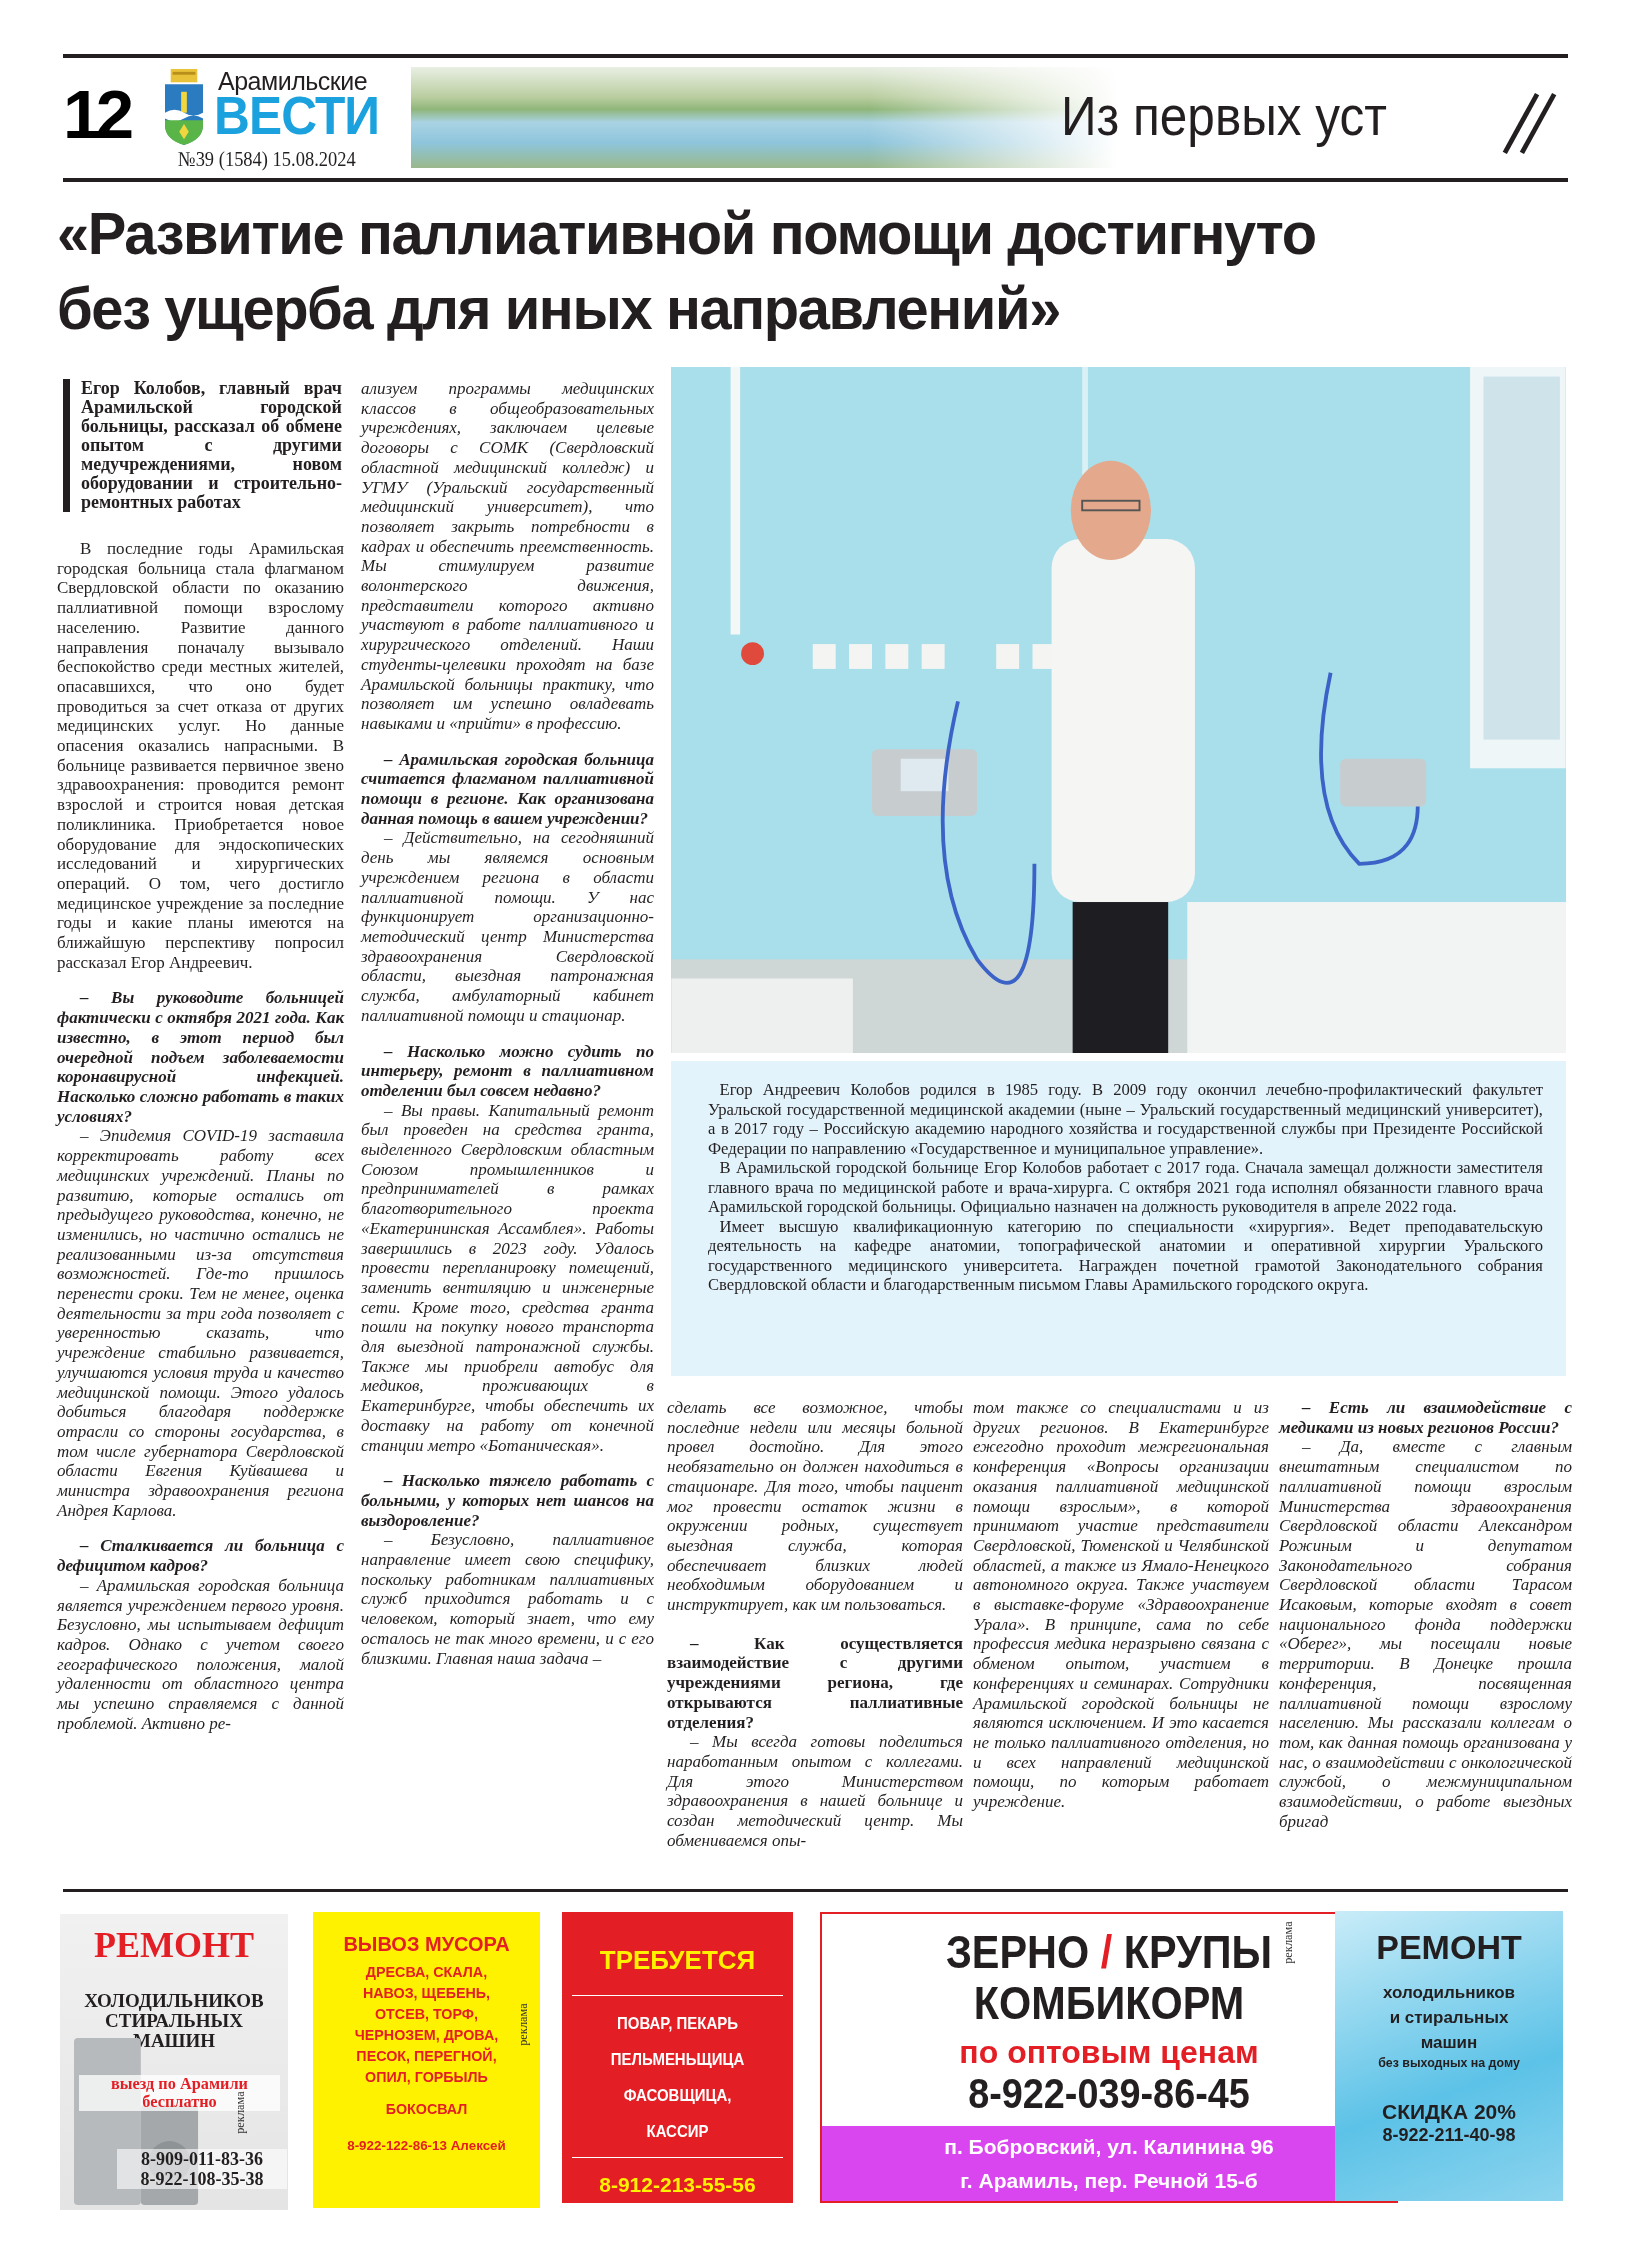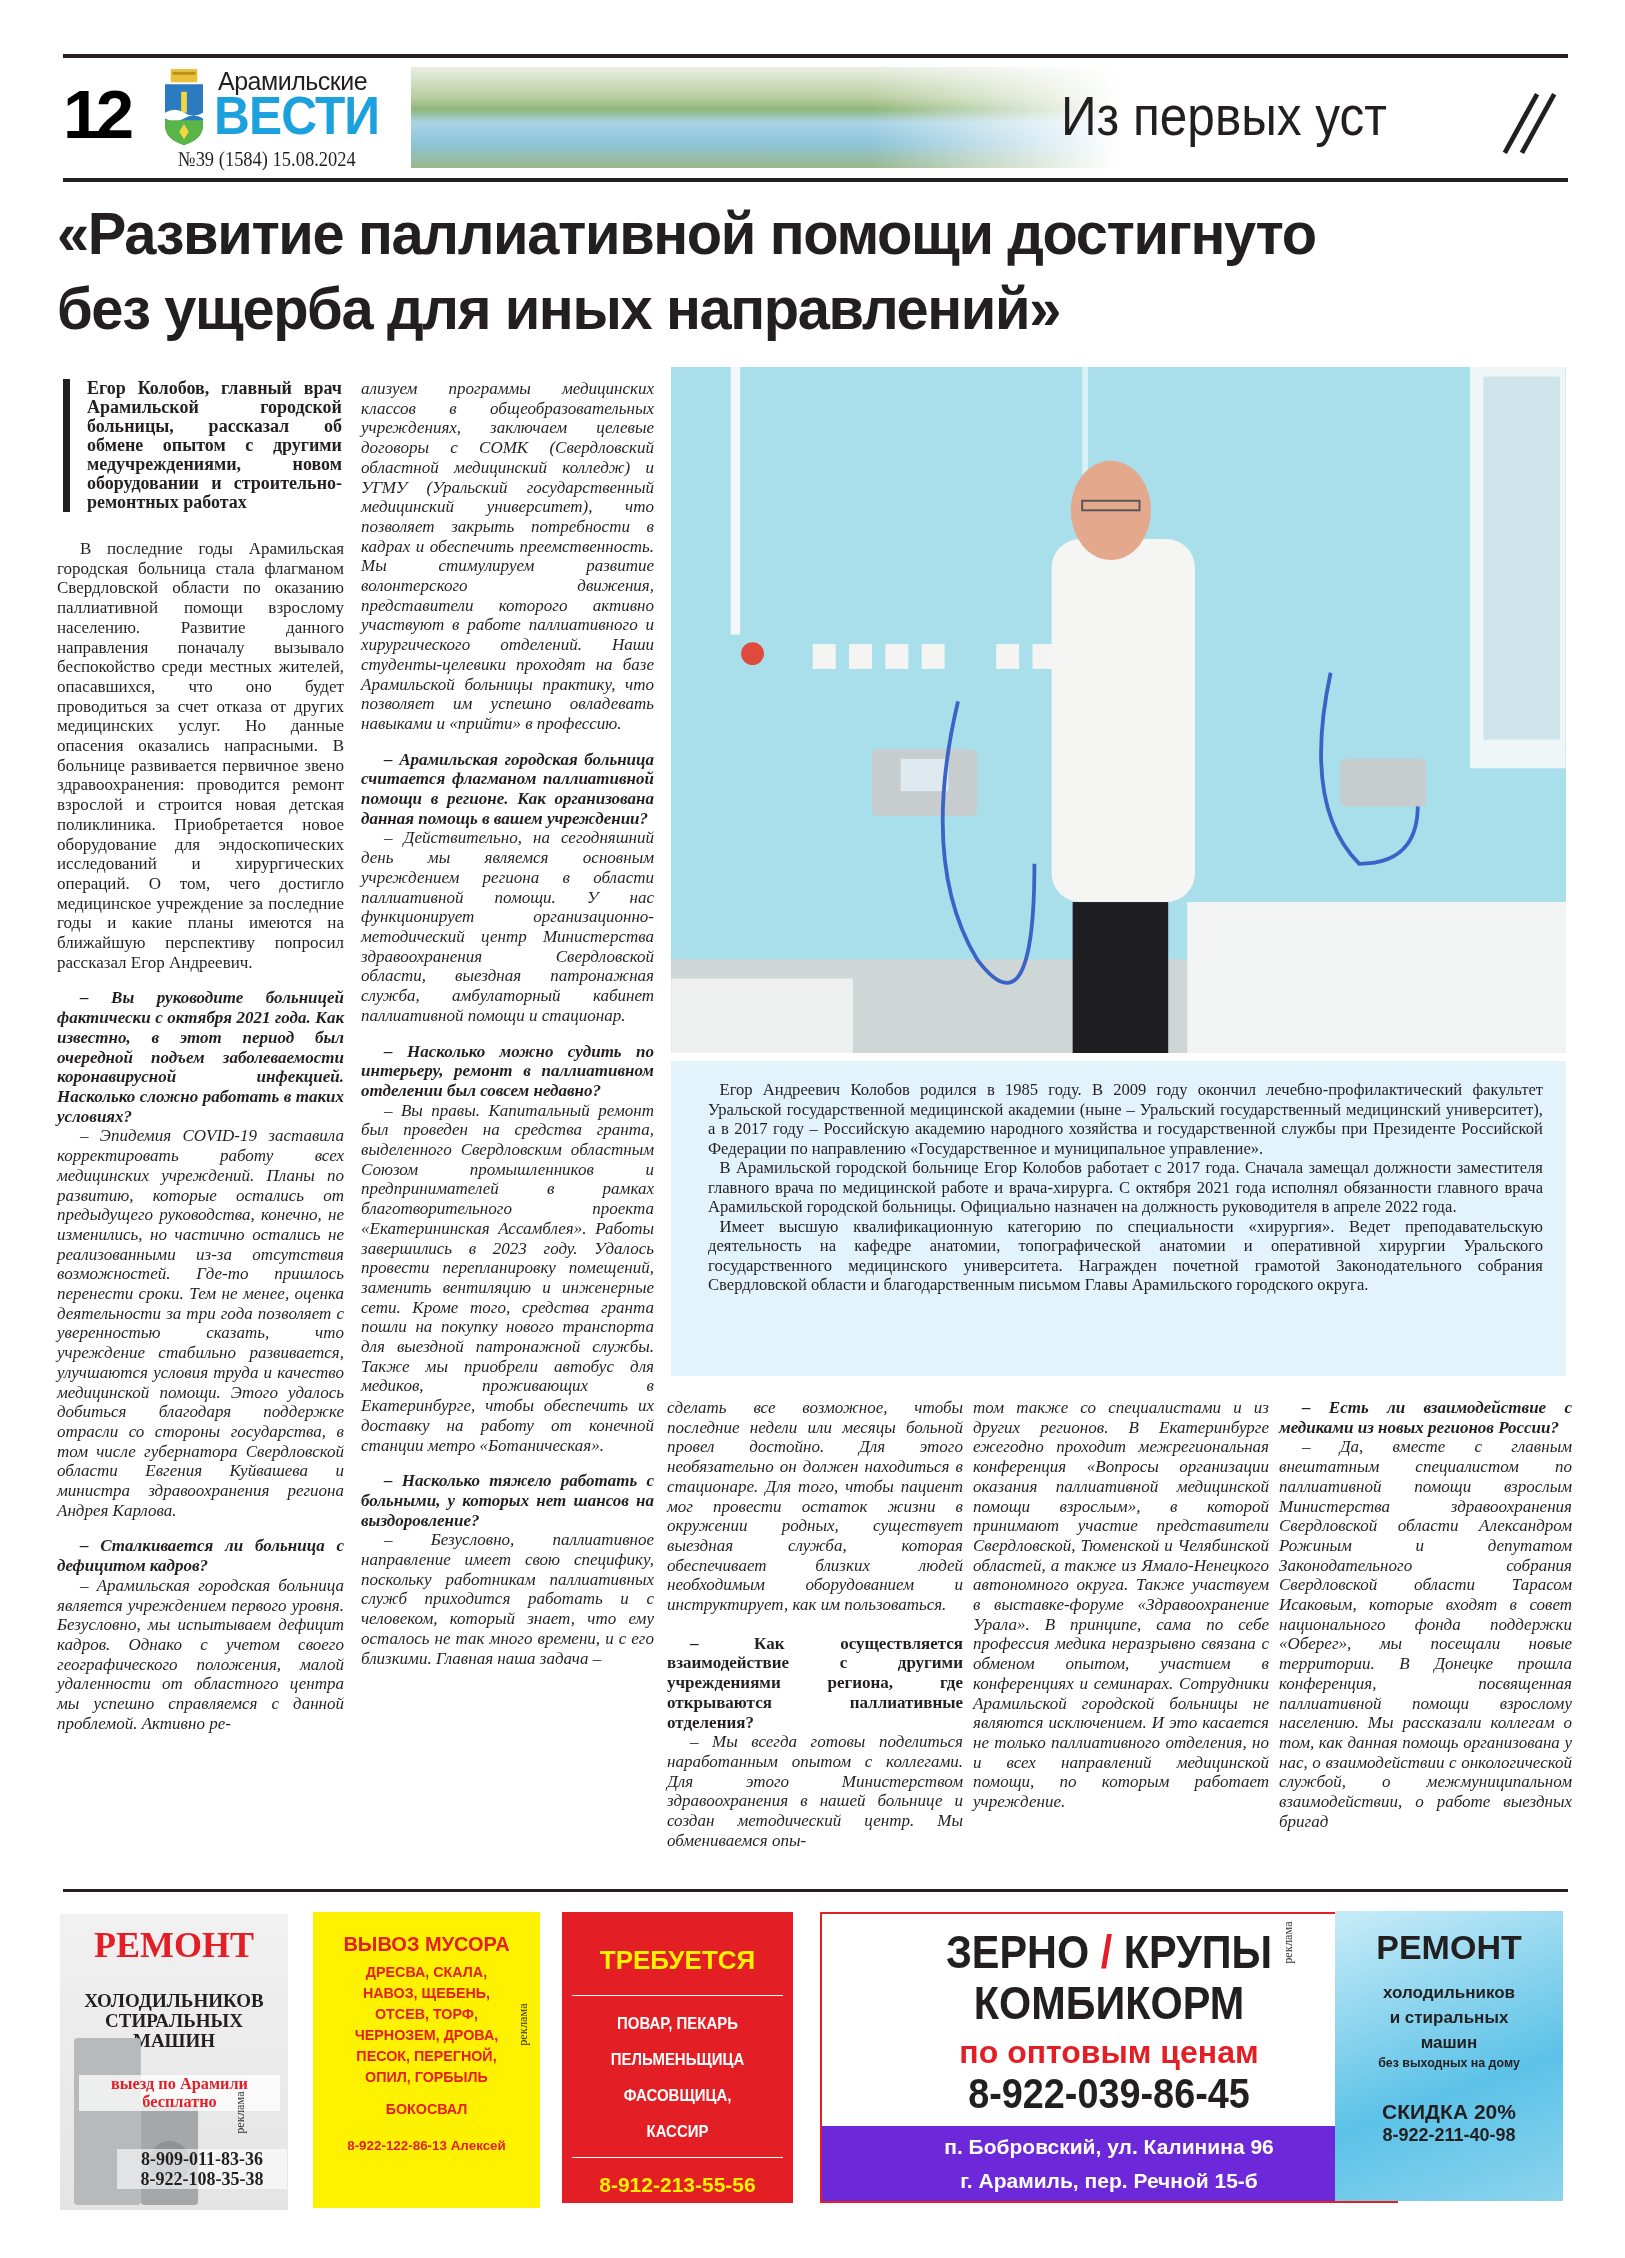--- a/index.html
+++ b/index.html
@@ -13,21 +13,21 @@
 #logo-top{position:absolute;left:218px;top:67px;font-family:"Liberation Sans",sans-serif;font-size:25px;color:#231f20;letter-spacing:-0.5px}
 #logo-main{position:absolute;left:214px;top:88px;font-family:"Liberation Sans",sans-serif;font-weight:bold;font-size:54px;line-height:54px;color:#1ba1dd;letter-spacing:-1px;transform:scaleX(0.92);transform-origin:left}
 #issue{position:absolute;left:178px;top:147px;font-family:"Liberation Serif",serif;font-size:21px;color:#231f20;transform:scaleX(0.88);transform-origin:left}
 #banner{position:absolute;left:411px;top:67px;width:707px;height:101px;background:linear-gradient(180deg,#e9efe4 0%,#b9cd9f 30%,#8fb67a 42%,#a9d3e4 55%,#8ec5dc 75%,#9ab88a 100%);}
 #banner::after{content:"";position:absolute;right:0;top:0;width:249px;height:100%;background:linear-gradient(90deg,rgba(255,255,255,0),#fff)}
 #section{position:absolute;left:1061px;top:84px;font-family:"Liberation Sans",sans-serif;font-size:55px;color:#231f20;transform:scaleX(0.9);transform-origin:left}
 #slashes{position:absolute;left:1501px;top:92px;width:57px;height:63px}
 #headline{position:absolute;left:57px;top:197px;width:1529px;font-family:"Liberation Sans",sans-serif;font-weight:bold;font-size:59px;line-height:75px;letter-spacing:-1.4px;color:#231f20;transform:scaleX(0.98);transform-origin:left}
 .col{position:absolute;font-size:17px;line-height:19.7px;text-align:justify;hyphens:auto}
 .col p{text-indent:23px}
-.lead{position:absolute;left:63px;top:379px;width:279px;border-left:7.6px solid #231f20;padding-left:17px;font-weight:bold;font-size:18px;line-height:19px;text-align:justify}
+.lead{position:absolute;left:63px;top:379px;width:279px;border-left:7.6px solid #231f20;padding-left:11px;font-weight:bold;font-size:18px;line-height:19px;text-align:justify}
 .q{font-weight:bold;font-style:italic;margin-top:16px}
 .qs{font-weight:bold;margin-top:19px}
 .a{font-style:italic}
 #c1{left:57px;top:539px;width:287px}
 #c2{left:361px;top:379px;width:293px}
 #photo{position:absolute;left:671px;top:367px;width:895px;height:686px;background:#a8dfe9;overflow:hidden}
 #bio{position:absolute;left:671px;top:1061px;width:895px;height:315px;background:#e3f3fb;padding:19px 23px 0 37px;font-size:16.6px;line-height:19.5px;text-align:justify;transform:scaleX(1);}
 #bio p{text-indent:11.5px}
 #c3{left:667px;top:1398px;width:296px}
 #c4{left:973px;top:1398px;width:296px}
@@ -195,21 +195,21 @@
 
 <div class="ad sans" id="ad4">
   <div style="margin-top:13.4px;font-weight:bold;font-size:46px;line-height:50px;color:#231f20;transform:scaleX(.9)">
     <span>ЗЕРНО</span>
     <span style="color:#e31e24">/</span>
     <span>КРУПЫ</span>
   </div>
   <div style="font-weight:bold;font-size:46px;line-height:52px;color:#231f20;transform:scaleX(.9)">КОМБИКОРМ</div>
   <div style="margin-top:3.8px;font-weight:bold;font-size:32px;line-height:38px;color:#e31e24">по оптовым ценам</div>
   <div style="font-weight:bold;font-size:42px;line-height:46px;color:#231f20;transform:scaleX(.9)">8-922-039-86-45</div>
-  <div style="position:absolute;left:0;bottom:0;width:100%;height:75px;background:#6d28d9;color:#fff;font-weight:bold;font-size:21px;line-height:34px;padding-top:3.8px">
+  <div style="position:absolute;left:0;bottom:0;width:100%;height:75px;background:#d946ef;color:#fff;font-weight:bold;font-size:21px;line-height:34px;padding-top:3.8px">
     <div>п. Бобровский, ул. Калинина 96</div>
     <div>г. Арамиль, пер. Речной 15-б</div>
   </div>
   <div class="rekl" style="left:445px;top:21px">реклама</div>
 </div>
 
 <div class="ad sans" id="ad5">
   <div style="margin-top:17px;font-weight:bold;font-size:34px;color:#231f20">РЕМОНТ</div>
   <div style="margin-top:13.4px;font-weight:bold;font-size:17px;line-height:25px;color:#231f20">
     <div>холодильников</div>

